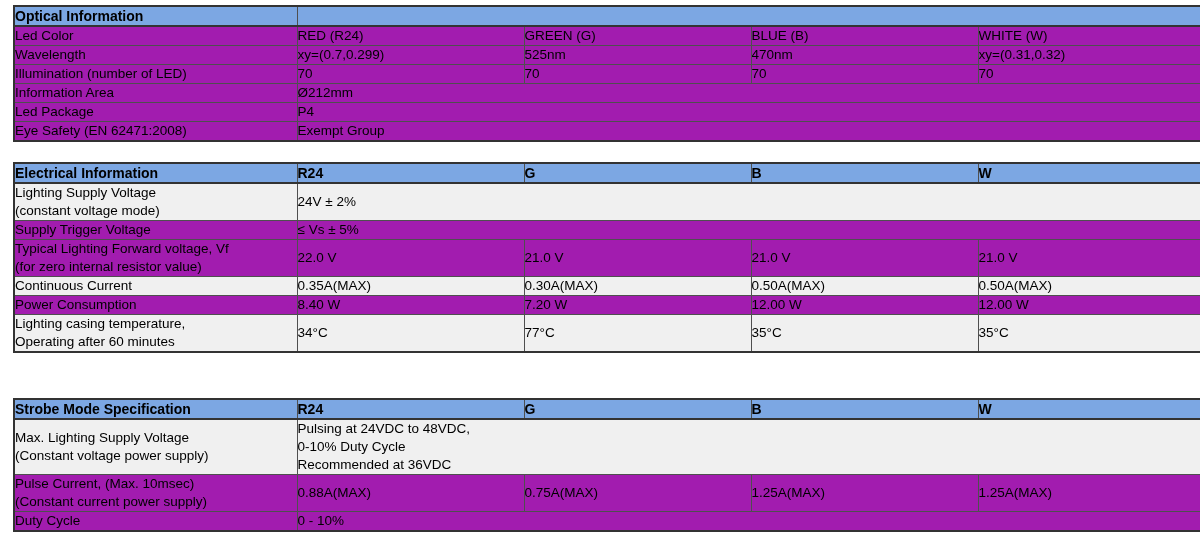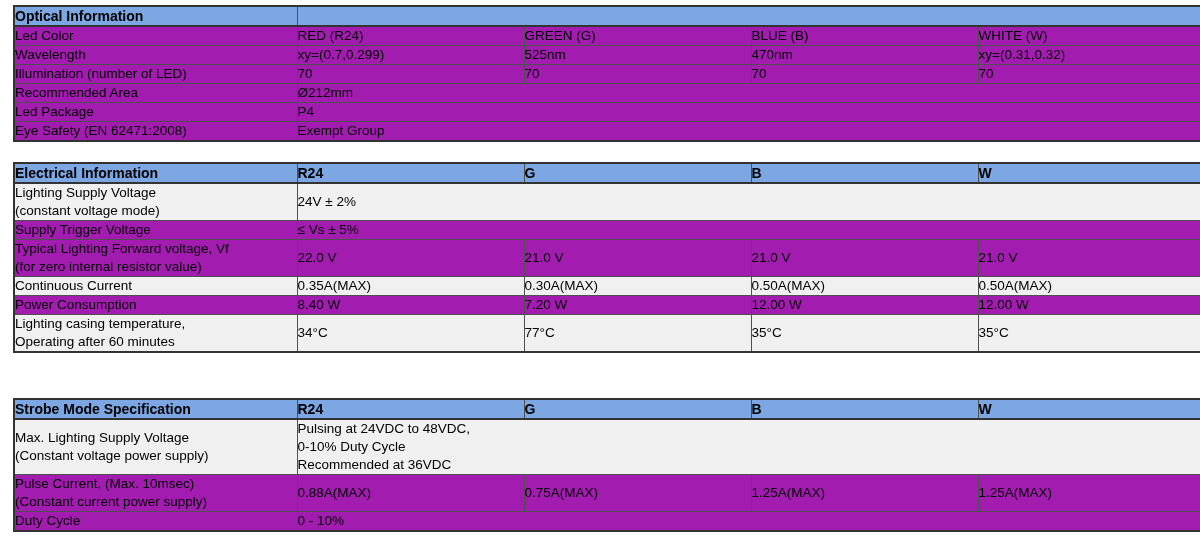--- a/index.html
+++ b/index.html
@@ -76,21 +76,21 @@
         <td class="val">xy=(0.31,0.32)</td>
       </tr>
       <tr class="h-1">
         <td class="lbl">Illumination (number of LED)</td>
         <td class="val">70</td>
         <td class="val">70</td>
         <td class="val">70</td>
         <td class="val">70</td>
       </tr>
       <tr class="h-1">
-        <td class="lbl">Recommended Area</td>
+        <td class="lbl">Information Area</td>
         <td class="val" colspan="4">Ø212mm</td>
       </tr>
       <tr class="h-1">
         <td class="lbl">Led Package</td>
         <td class="val" colspan="4">P4</td>
       </tr>
       <tr class="h-1">
         <td class="lbl">Eye Safety (EN 62471:2008)</td>
         <td class="val" colspan="4">Exempt Group</td>
       </tr>

